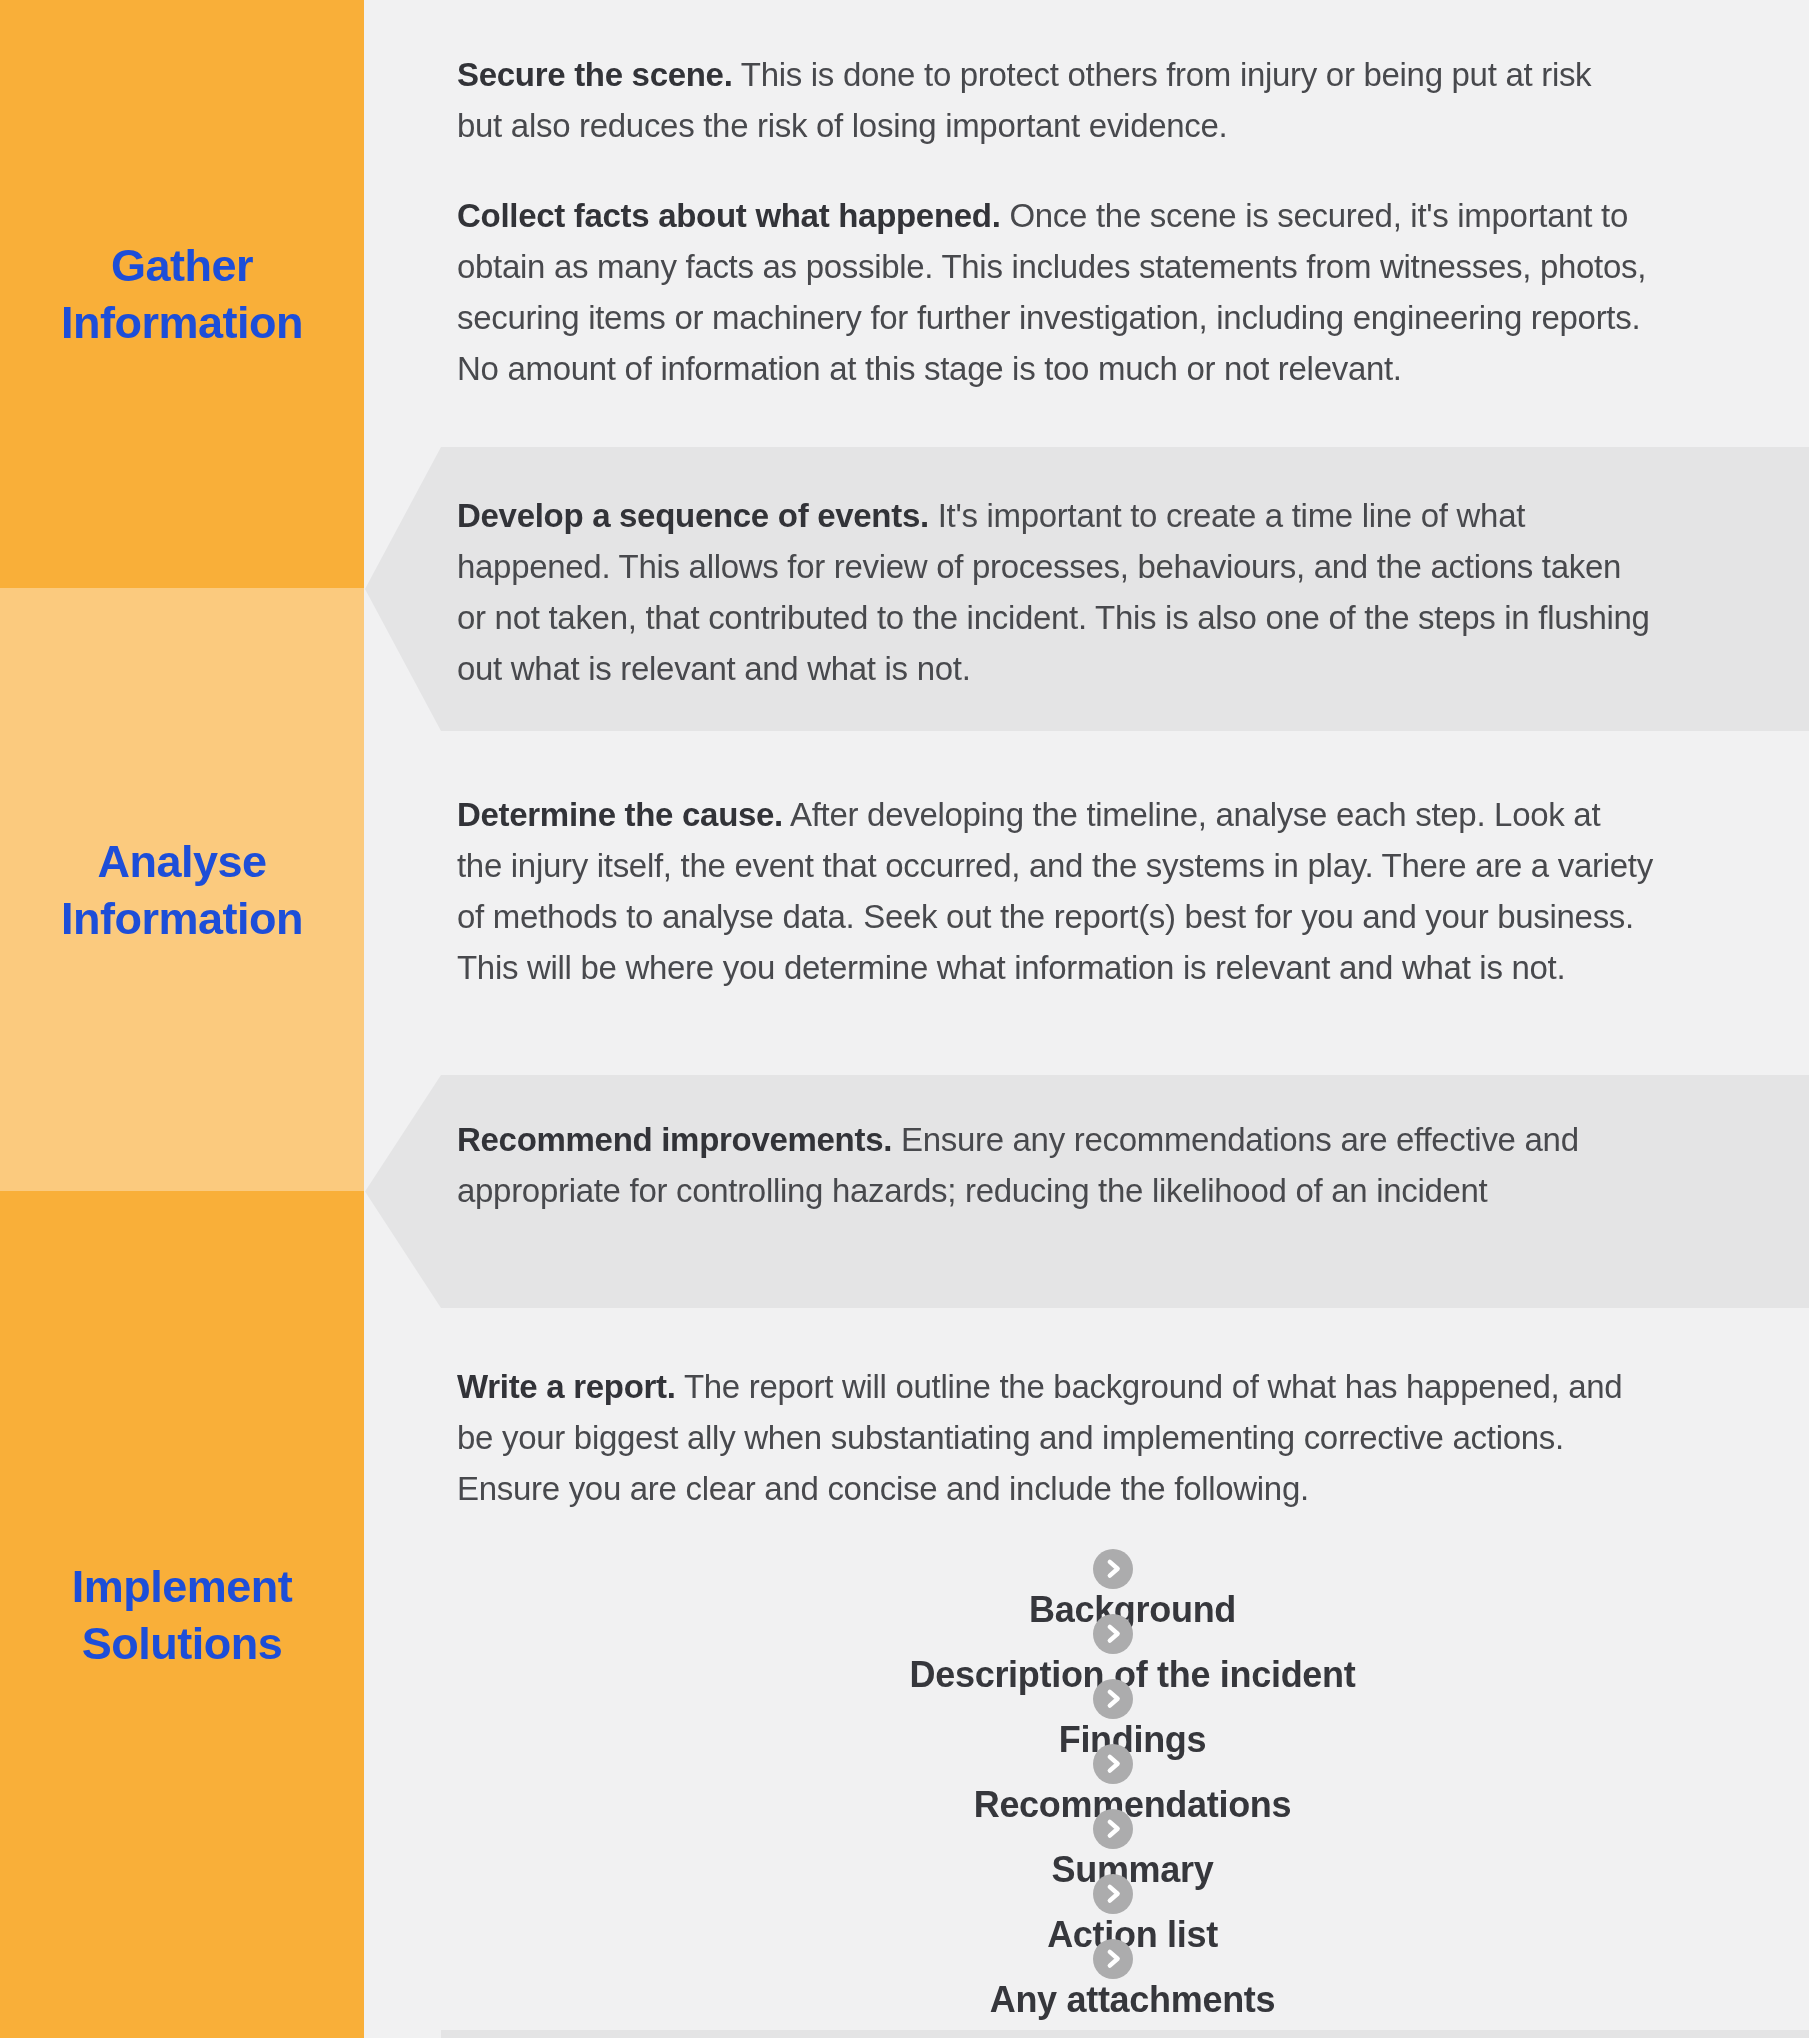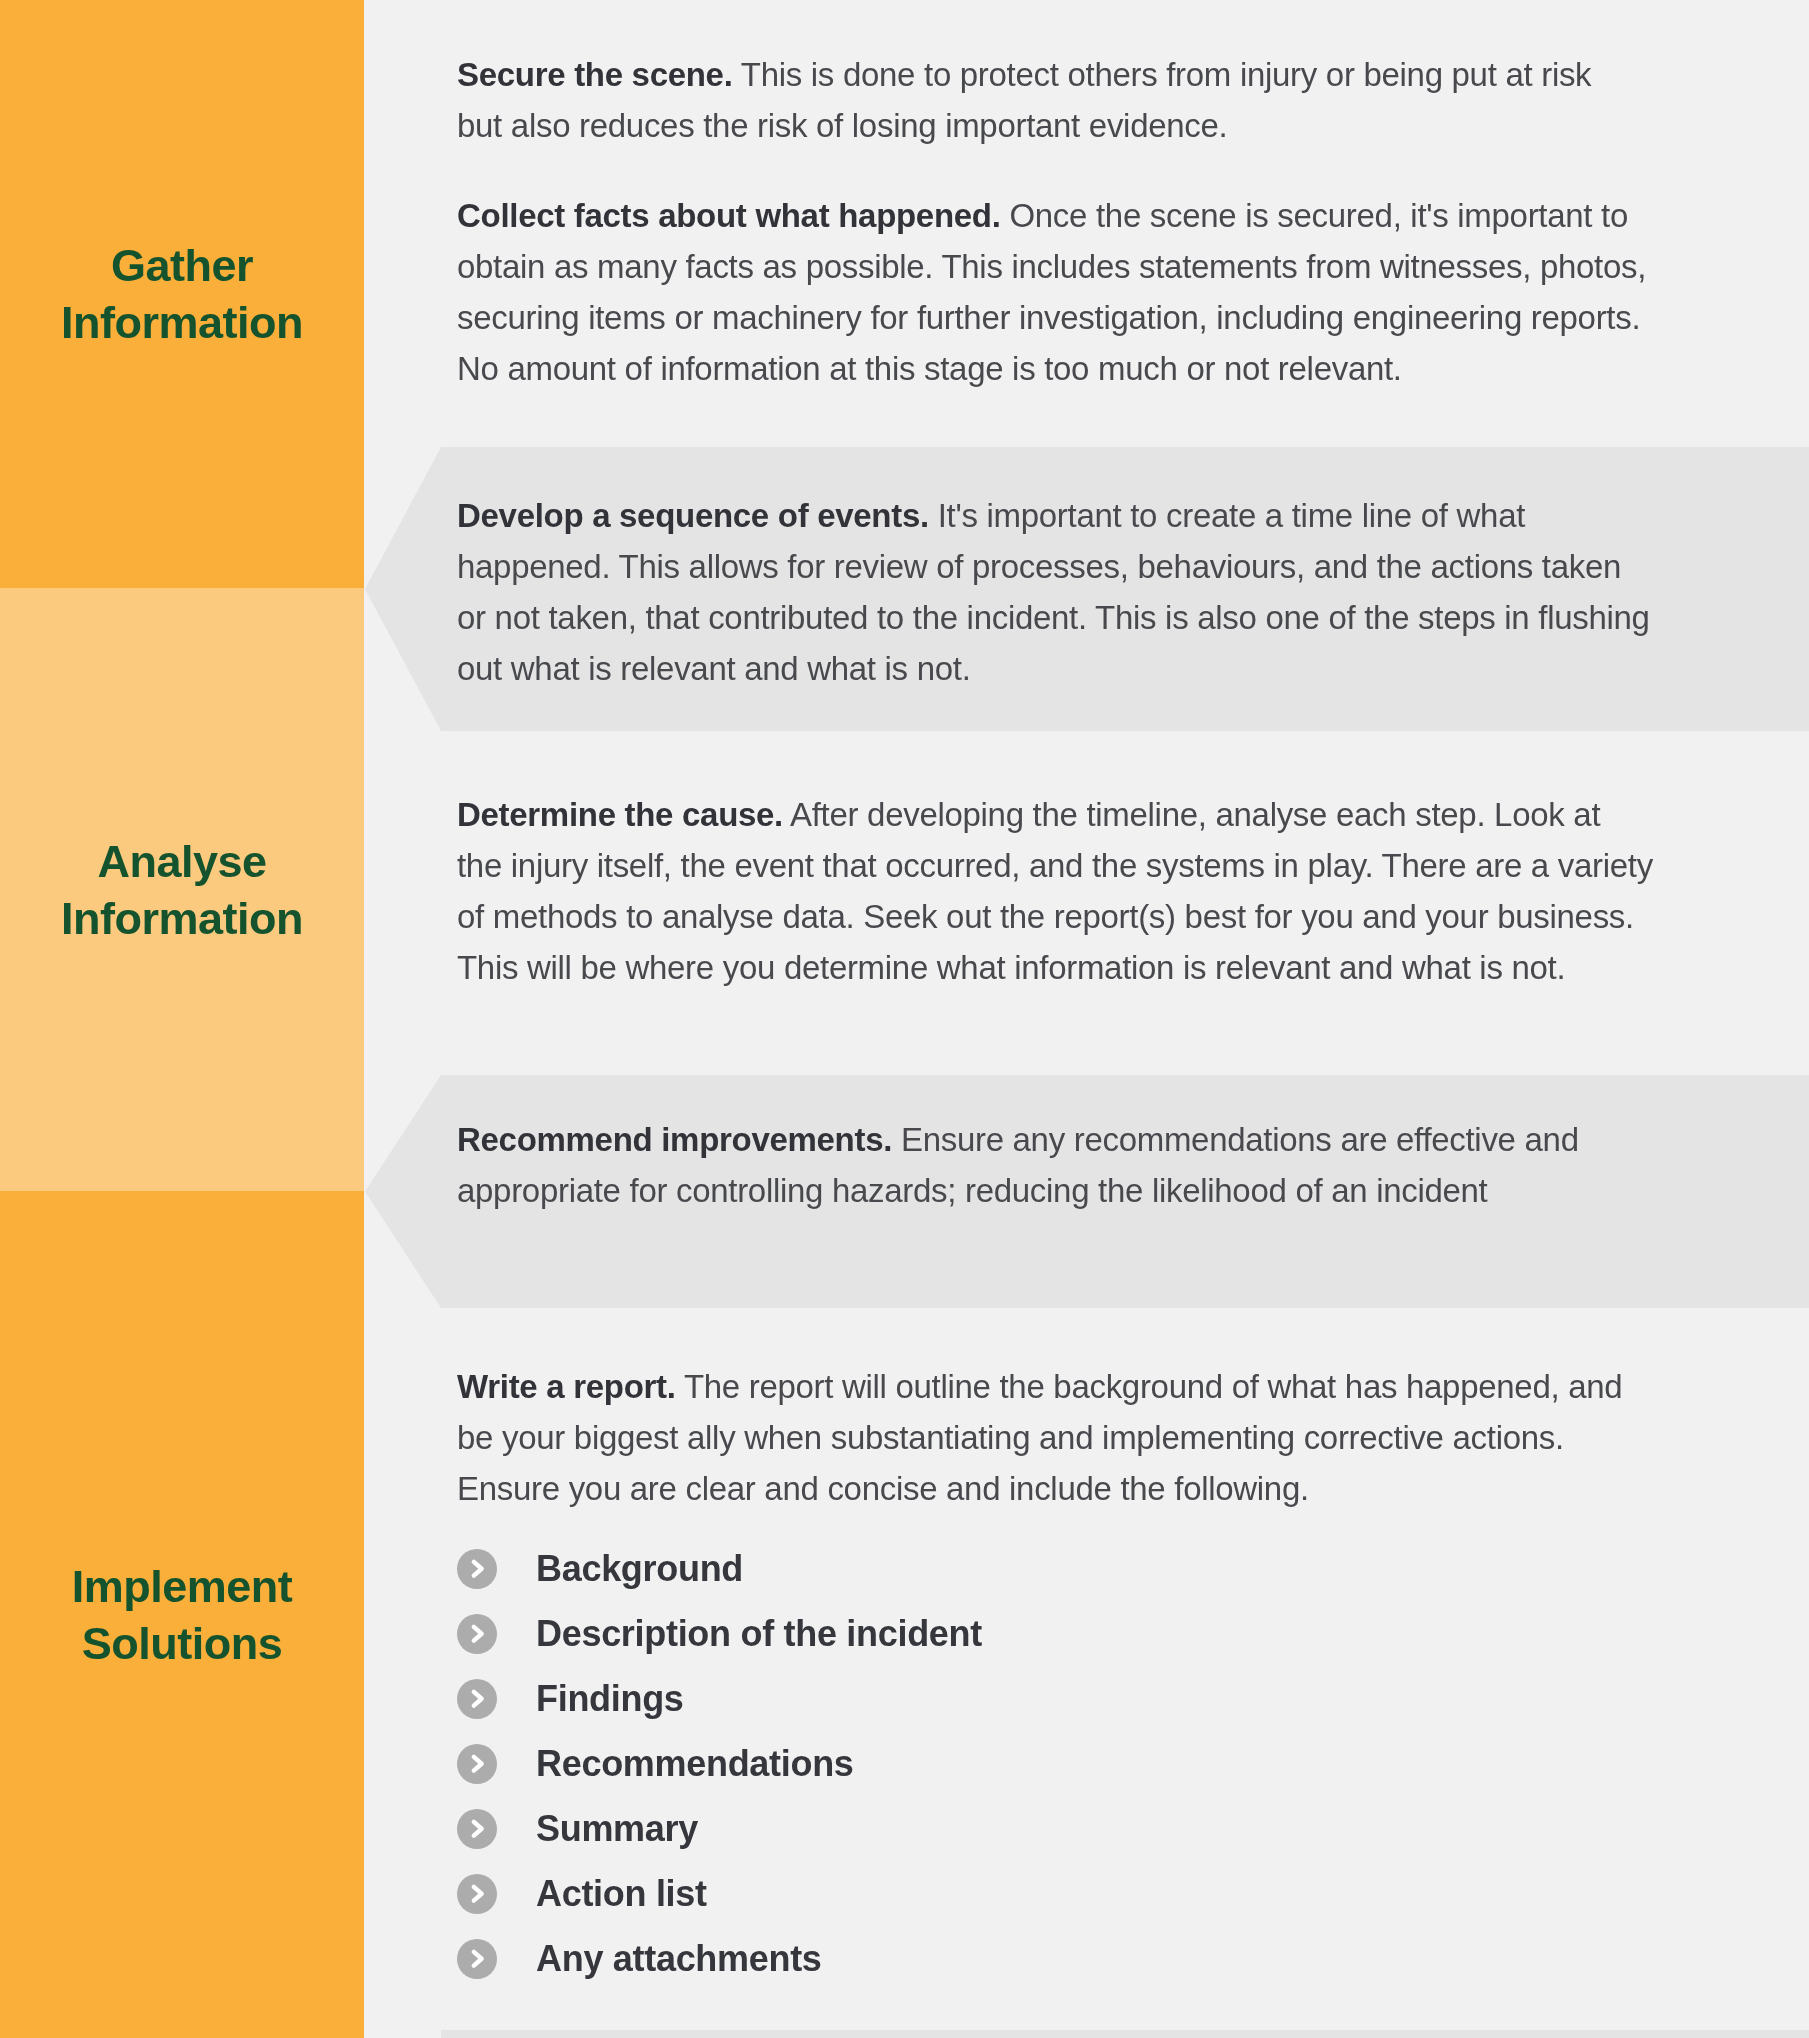--- a/index.html
+++ b/index.html
@@ -14,21 +14,21 @@
   .side-section{
     position:absolute;left:0;width:364px;
     display:flex;align-items:center;justify-content:center;
   }
   .side-sec-1{top:0;height:588px;background:#F9AF39;}
   .side-sec-2{top:588px;height:603px;background:#FBCA7E;align-items:center;}
   .side-sec-3{top:1191px;height:848px;background:#F9AF39;justify-content:center;}
   .side-label{
     text-align:center;
     font-size:45px;font-weight:700;line-height:57px;
-    color:#14532d;letter-spacing:-0.5px;
+    color:#1d4ed8;letter-spacing:-0.5px;
   }
   
   .arrow-block{
     position:absolute;left:365px;width:1445px;
     background:#E4E4E5;
     clip-path:polygon(76px 0, 100% 0, 100% 100%, 76px 100%, 0 50%);
   }
   .arrow-block-1{top:447px;height:284px;}
   .arrow-block-2{top:1075px;height:233px;}
   .arrow-block-partial{
@@ -46,21 +46,21 @@
   .p-0{top:49px;}
   .p-1{top:190px;}
   .p-2{top:490px;}
   .p-3{top:789px;}
   .p-4{top:1114px;}
   .p-5{top:1361px;}
   
   .bullet-list{position:absolute;left:457px;top:1549px;width:1312px;}
   .bullet-item{
     display:flex;align-items:center;
-    height:40px;margin-bottom:25px;
+    height:40px;margin-bottom:25px;flex-direction:column;
   }
   .bullet-circle{
     flex:0 0 40px;width:40px;height:40px;border-radius:50%;
     background:#ACACAD;
     display:flex;align-items:center;justify-content:center;
   }
   .bullet-circle svg{width:23.5px;height:23.5px;display:block;}
   .bullet-label{
     margin-left:39px;
     font-size:36px;font-weight:700;color:#36373C;letter-spacing:-0.3px;

